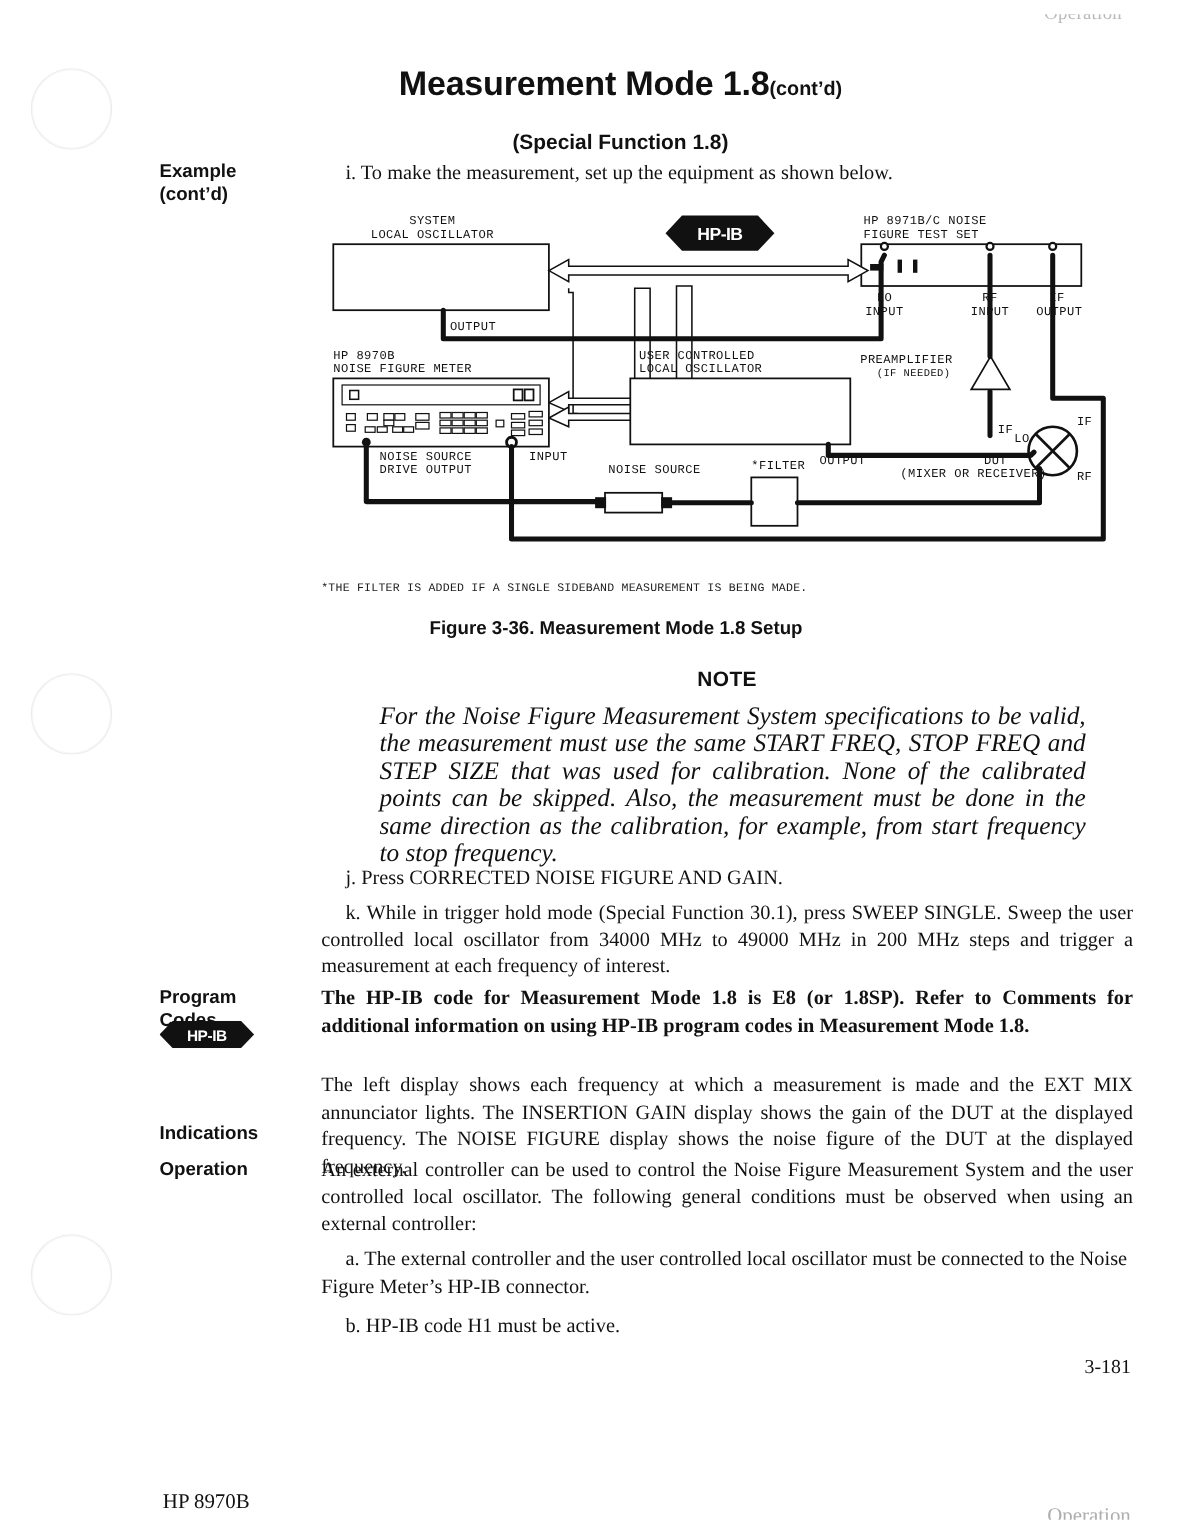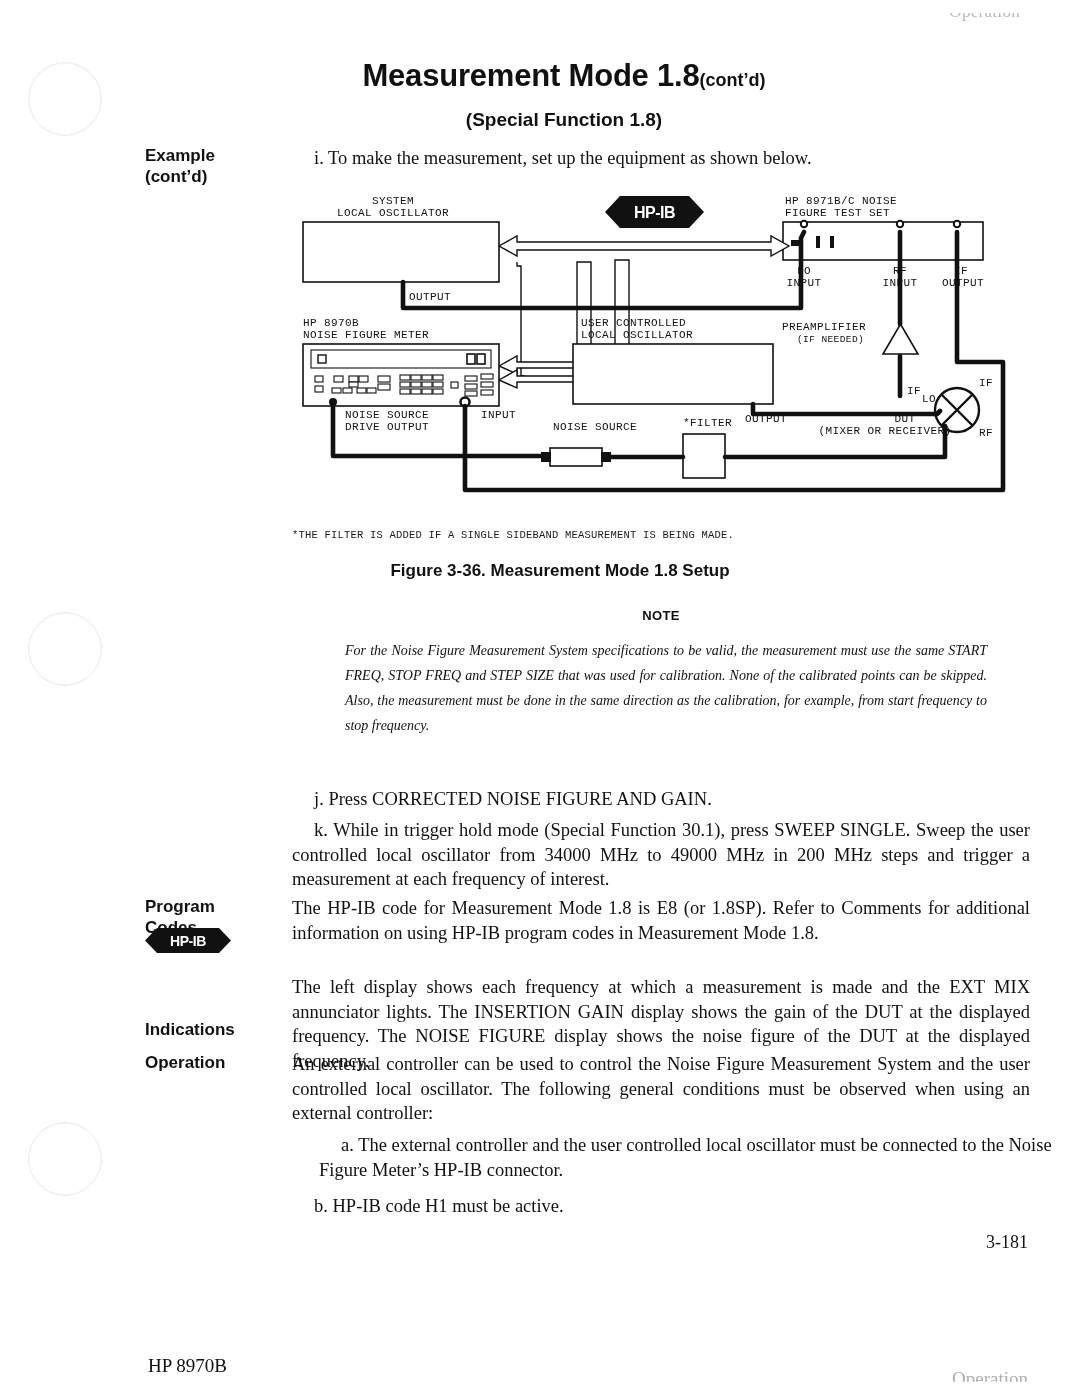--- a/index.html
+++ b/index.html
@@ -66,21 +66,21 @@
   }
   #page-title .contd {
     font-size: 18px;
     font-weight: bold;
     letter-spacing: 0;
   }
   #page-subtitle {
     font-family: "Liberation Sans", sans-serif;
     font-weight: bold;
     font-size: 19px;
-    margin-top: 15px;
+    margin-top: 25px;
   }
 
   
   .margin-label {
     position: absolute;
     left: 145px;
     width: 150px;
     font-family: "Liberation Sans", sans-serif;
     font-weight: bold;
     font-size: 17px;
@@ -148,41 +148,41 @@
 
   
   #note-heading {
     position: absolute;
     left: 292px;
     top: 608px;
     width: 738px;
     text-align: center;
     font-family: "Liberation Sans", sans-serif;
     font-weight: bold;
-    font-size: 13px;
+    font-size: 19px;
     letter-spacing: .4px;
   }
   #note-body {
     position: absolute;
     left: 345px;
     top: 638px;
     width: 642px;
     font-family: "Liberation Serif", serif;
     font-style: italic;
-    font-size: 14px;
+    font-size: 23px;
     line-height: 25px;
     text-align: justify;
   }
 
   #step-j { top: 787px; }
   #step-k { top: 818px; }
-  #program-text { top: 896px; }
+  #program-text { top: 896px; font-weight: bold; }
   #indications-text { top: 975px; }
   #comments-text { top: 1052px; }
-  #comment-a { top: 1133px; margin-left: 27px; }
+  #comment-a { top: 1133px; }
   #comment-b { top: 1183px; margin-top: 11px; }
 
   
   #page-number {
     position: absolute;
     right: 52px;
     top: 1232px;
     font-family: "Liberation Serif", serif;
     font-size: 18px;
   }

